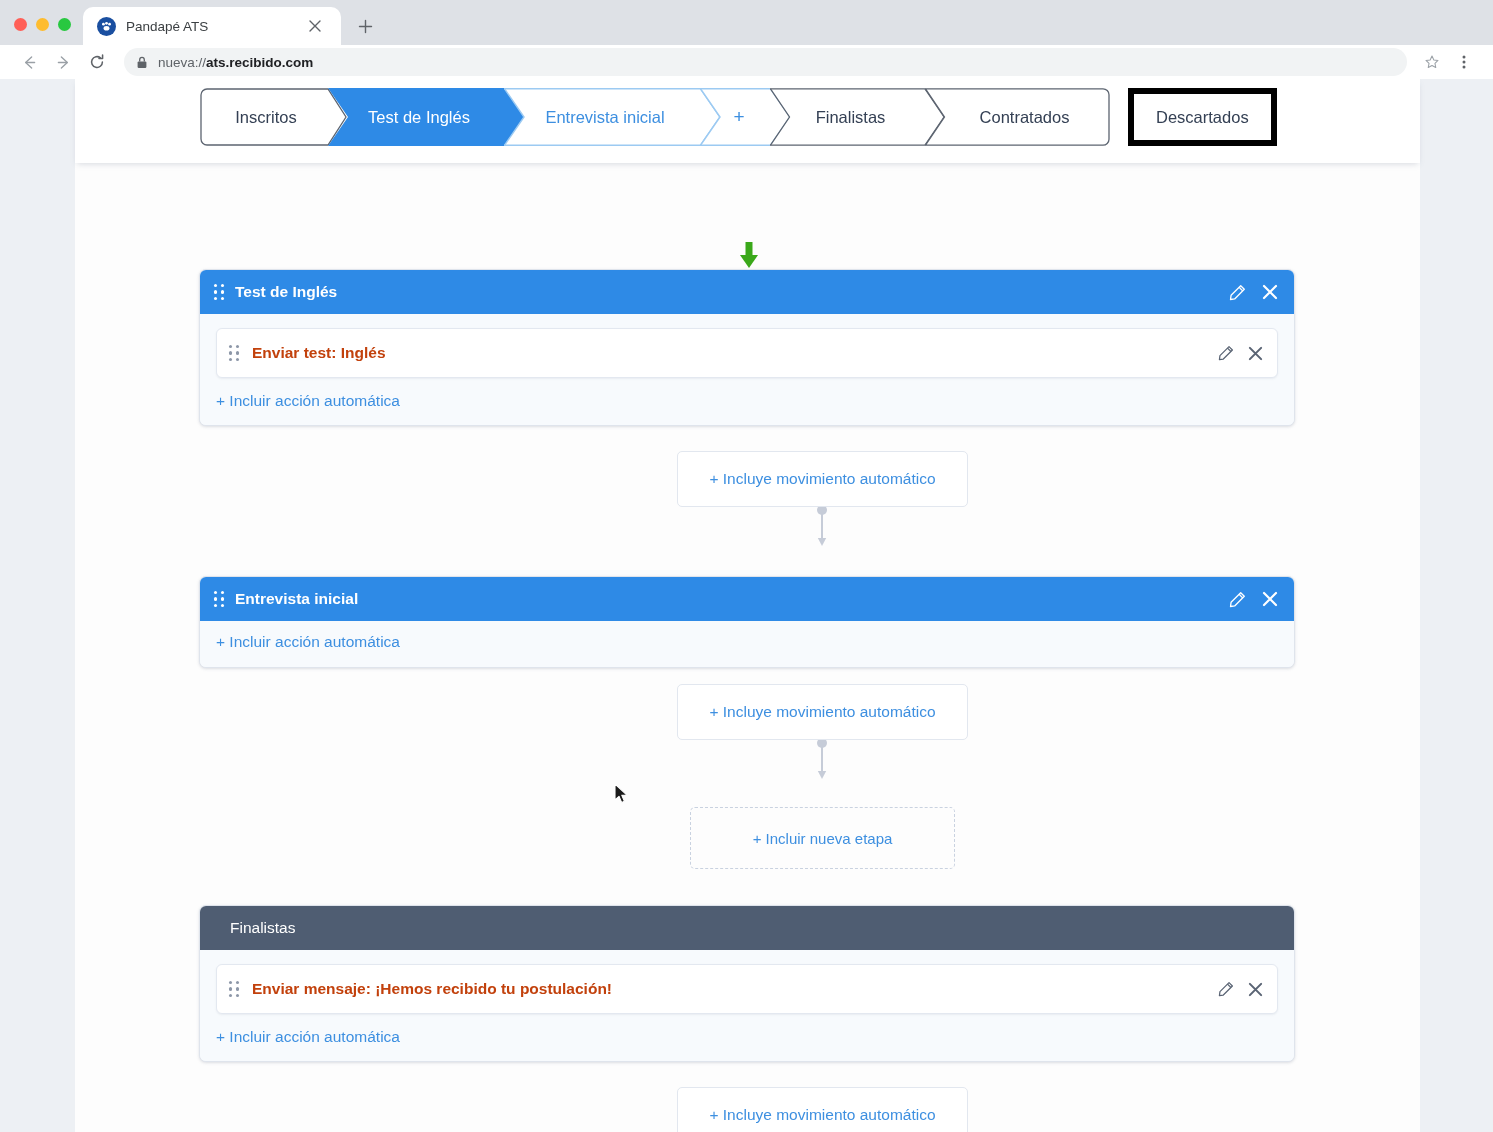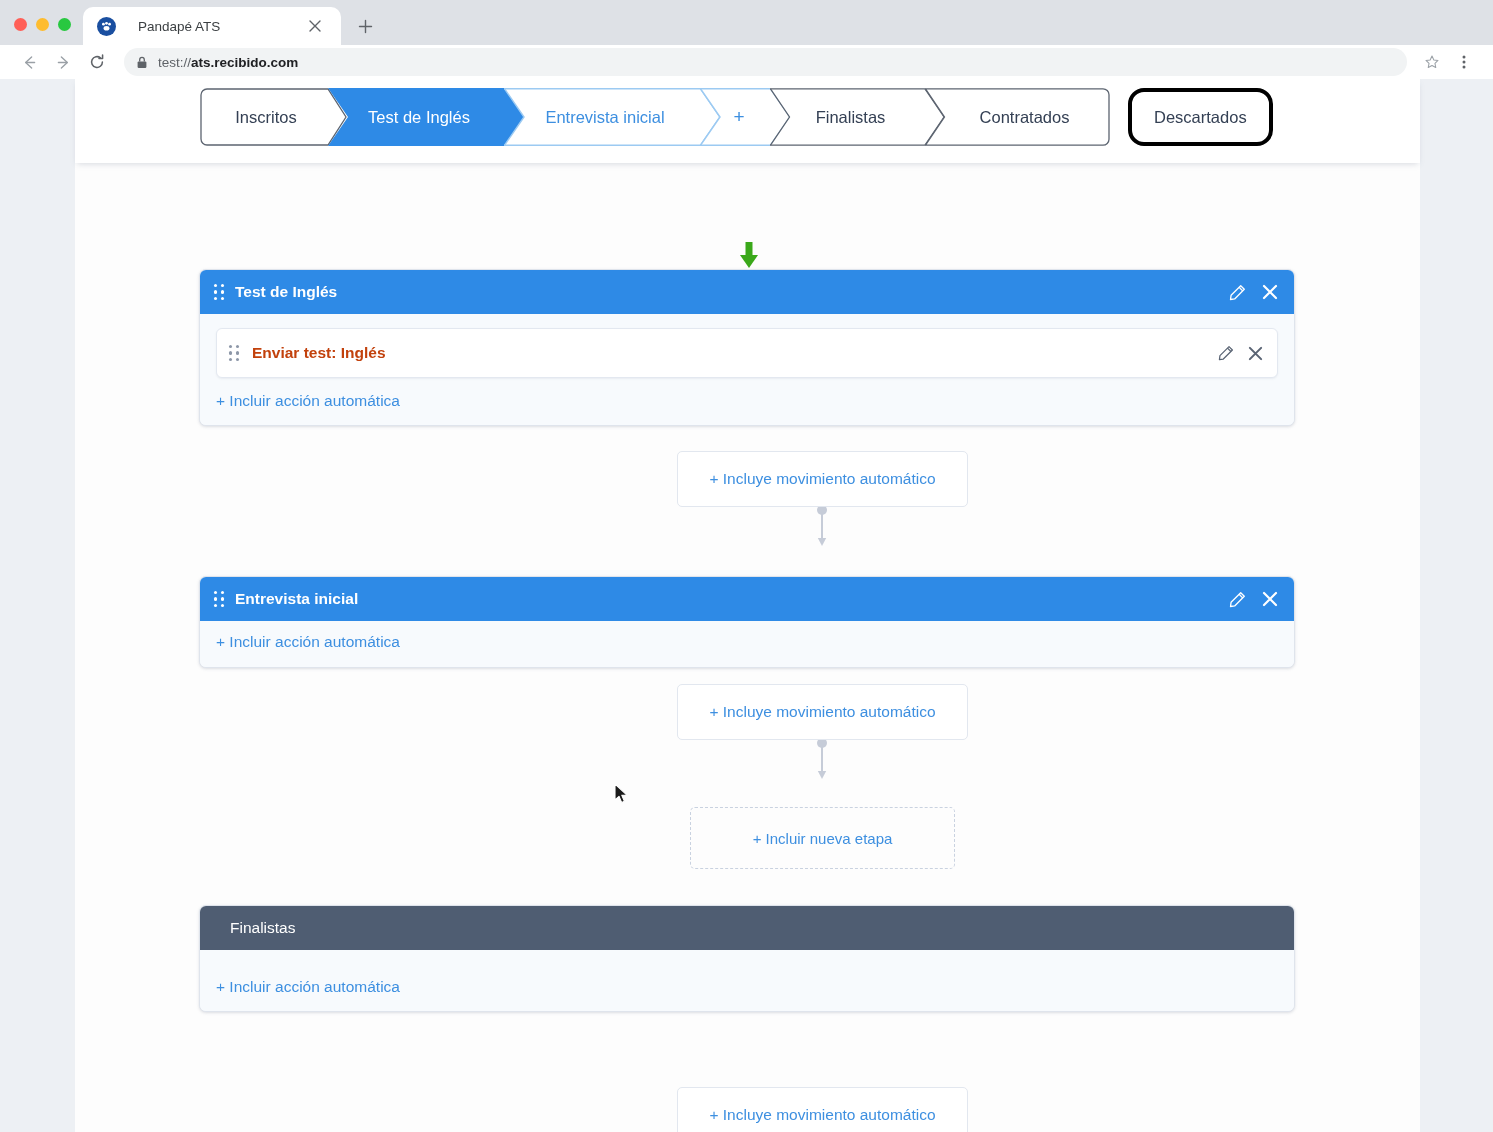--- a/index.html
+++ b/index.html
@@ -38,21 +38,21 @@
   .tl-green { background: #28c840; }
 
   #browser-tab {
     width: 258px;
     height: 38px;
     background: #ffffff;
     border-radius: 10px 10px 0 0;
     display: flex;
     align-items: center;
     padding: 0 16px 0 14px;
-    gap: 22px;
+    gap: 10px;
     position: relative;
   }
   .tab-favicon {
     width: 19px; height: 19px;
     border-radius: 50%;
     background: #1a4fa0;
     display: flex; align-items: center; justify-content: center;
     flex: 0 0 auto;
   }
   .tab-favicon svg { display:block; }
@@ -158,22 +158,22 @@
     align-items: center;
     justify-content: center;
     font-size: 16.5px;
     white-space: nowrap;
   }
   .chev-shape svg { position: absolute; left:0; top:0; }
   .chev-shape .lbl { position: relative; z-index: 2; }
 
   .pill {
     height: 58px;
-    border: 4px solid #000000;
-    border-radius: 16px;
+    border: 6px solid #000000;
+    border-radius: 0;
     display: flex; align-items: center; justify-content: center;
     font-size: 16.5px; color: #344054;
     background: #fff;
     padding: 0 22px;
   }
 
   
   #flow {
     position: absolute;
     left: 75px;
@@ -343,21 +343,21 @@
       </svg>
     </div>
 
     <div id="omnibox">
       <span style="display:flex;color:#5f6368">
         <svg width="12" height="13" viewBox="0 0 12 13">
           <rect x="1.6" y="5.4" width="8.8" height="6.6" rx="1.2" fill="currentColor"></rect>
           <path d="M3.7 5.4 V3.7 a2.3 2.3 0 0 1 4.6 0 V5.4" fill="none" stroke="currentColor" stroke-width="1.3"></path>
         </svg>
       </span>
-      <span class="url-text"><span>test://</span><b>ats.recibido.com</b></span>
+      <span class="url-text"><span>nueva://</span><b>ats.recibido.com</b></span>
     </div>
 
     <div class="omni-right">
       <div class="nav-btn">
         <svg width="16" height="16" viewBox="0 0 20 20">
             <path d="M10 2.6 L12.3 7.4 L17.5 8.1 L13.7 11.7 L14.7 16.9 L10 14.4 L5.3 16.9 L6.3 11.7 L2.5 8.1 L7.7 7.4 Z" fill="none" stroke="currentColor" stroke-width="1.3" stroke-linejoin="round"></path>
           </svg>
       </div>
       <div class="nav-btn active">
         <svg width="16" height="16" viewBox="0 0 16 16">
@@ -551,20 +551,44 @@
 
     <div class="new-stage-box" style="top:644px;">
       <span>+ Incluir nueva etapa</span>
     </div>
 
     <div class="stage-card" style="top:742px;">
       <div class="stage-head slate" style="padding-left:30px;font-weight:400;">
         <span class="head-title">Finalistas</span>
       </div>
       <div class="stage-body">
+        <div class="action-row">
+          <span class="drag-dots">
+            <i style="background:#8d97a8"></i>
+              <i style="background:#8d97a8"></i>
+            <i style="background:#8d97a8"></i>
+              <i style="background:#8d97a8"></i>
+            <i style="background:#8d97a8"></i>
+              <i style="background:#8d97a8"></i>
+          </span>
+          <span class="act-title">Enviar mensaje: ¡Hemos recibido tu postulación!</span>
+          <span class="row-icons">
+            <span style="display:flex">
+              <svg width="16" height="16" viewBox="0 0 18 18">
+                  <path d="M12.4 1.8 L16.2 5.6 L6 15.8 L1.6 16.4 L2.2 12 Z" fill="none" stroke="#5a6474" stroke-width="1.4" stroke-linejoin="round"></path>
+                  <path d="M10.7 3.5 L14.5 7.3" stroke="#5a6474" stroke-width="1.4"></path>
+                </svg>
+            </span>
+            <span style="display:flex">
+              <svg width="15" height="15" viewBox="0 0 16 16">
+                  <path d="M2 2 L14 14 M14 2 L2 14" stroke="#5a6474" stroke-width="2.2" stroke-linecap="round"></path>
+                </svg>
+            </span>
+          </span>
+        </div>
         <a class="add-action-link">+ Incluir acción automática</a>
       </div>
     </div>
 
     <div class="mov-box" style="top:924px;">
       <span>+ Incluye movimiento automático</span>
     </div>
 
     <span id="cursor">
       <svg width="16" height="22" viewBox="0 0 16 22">

